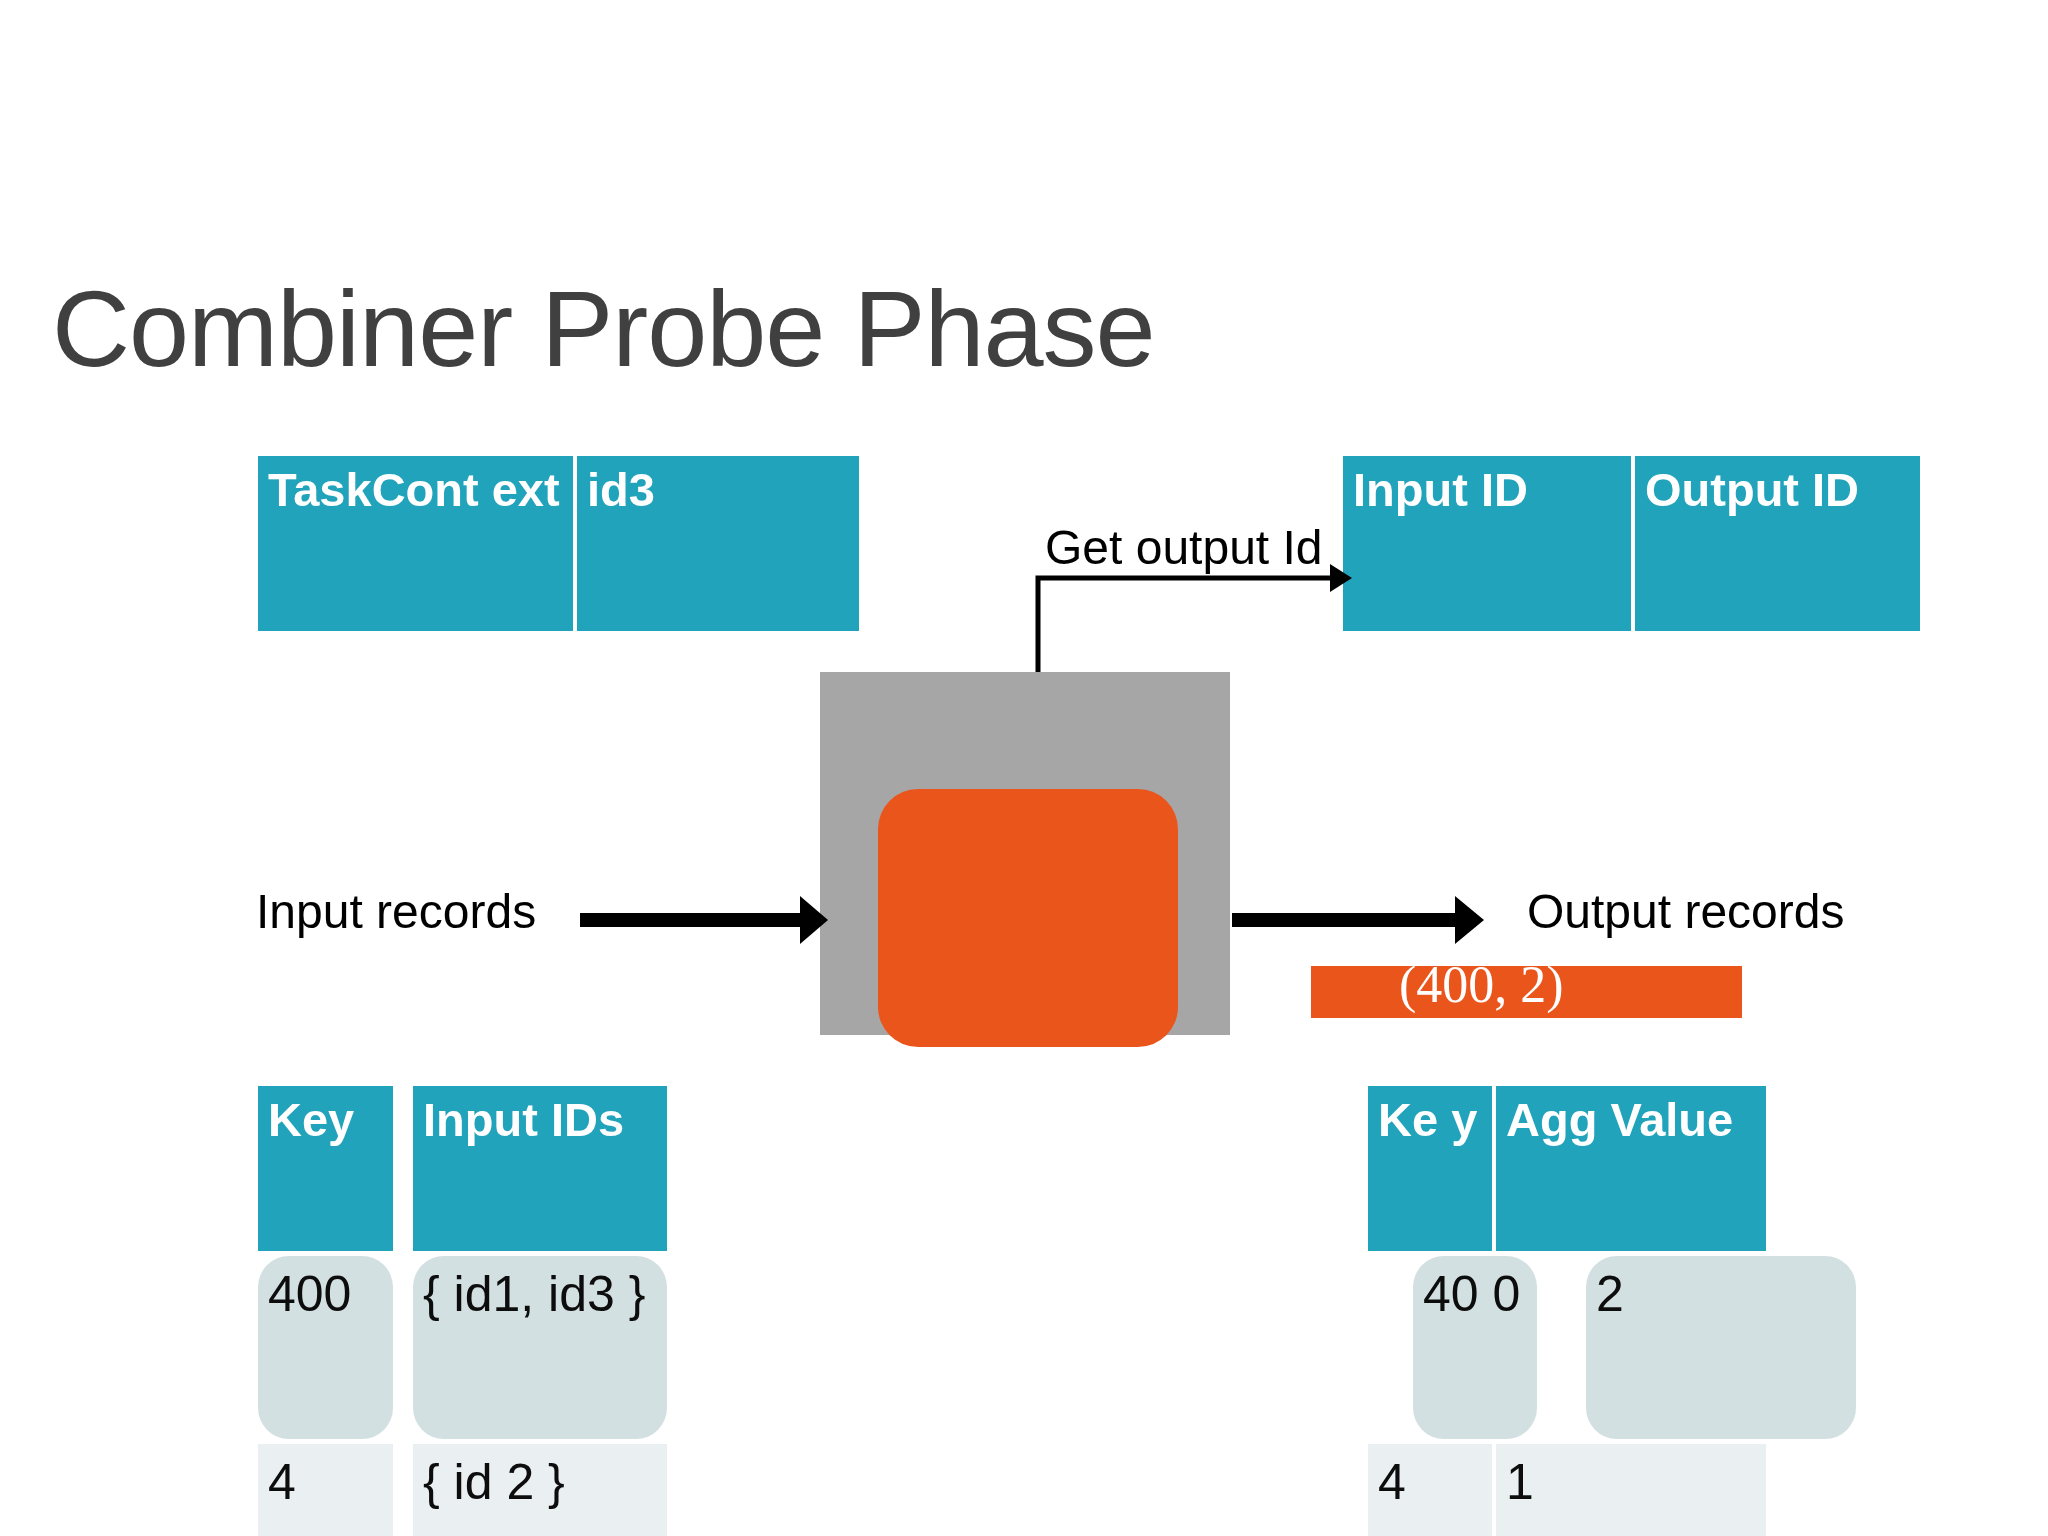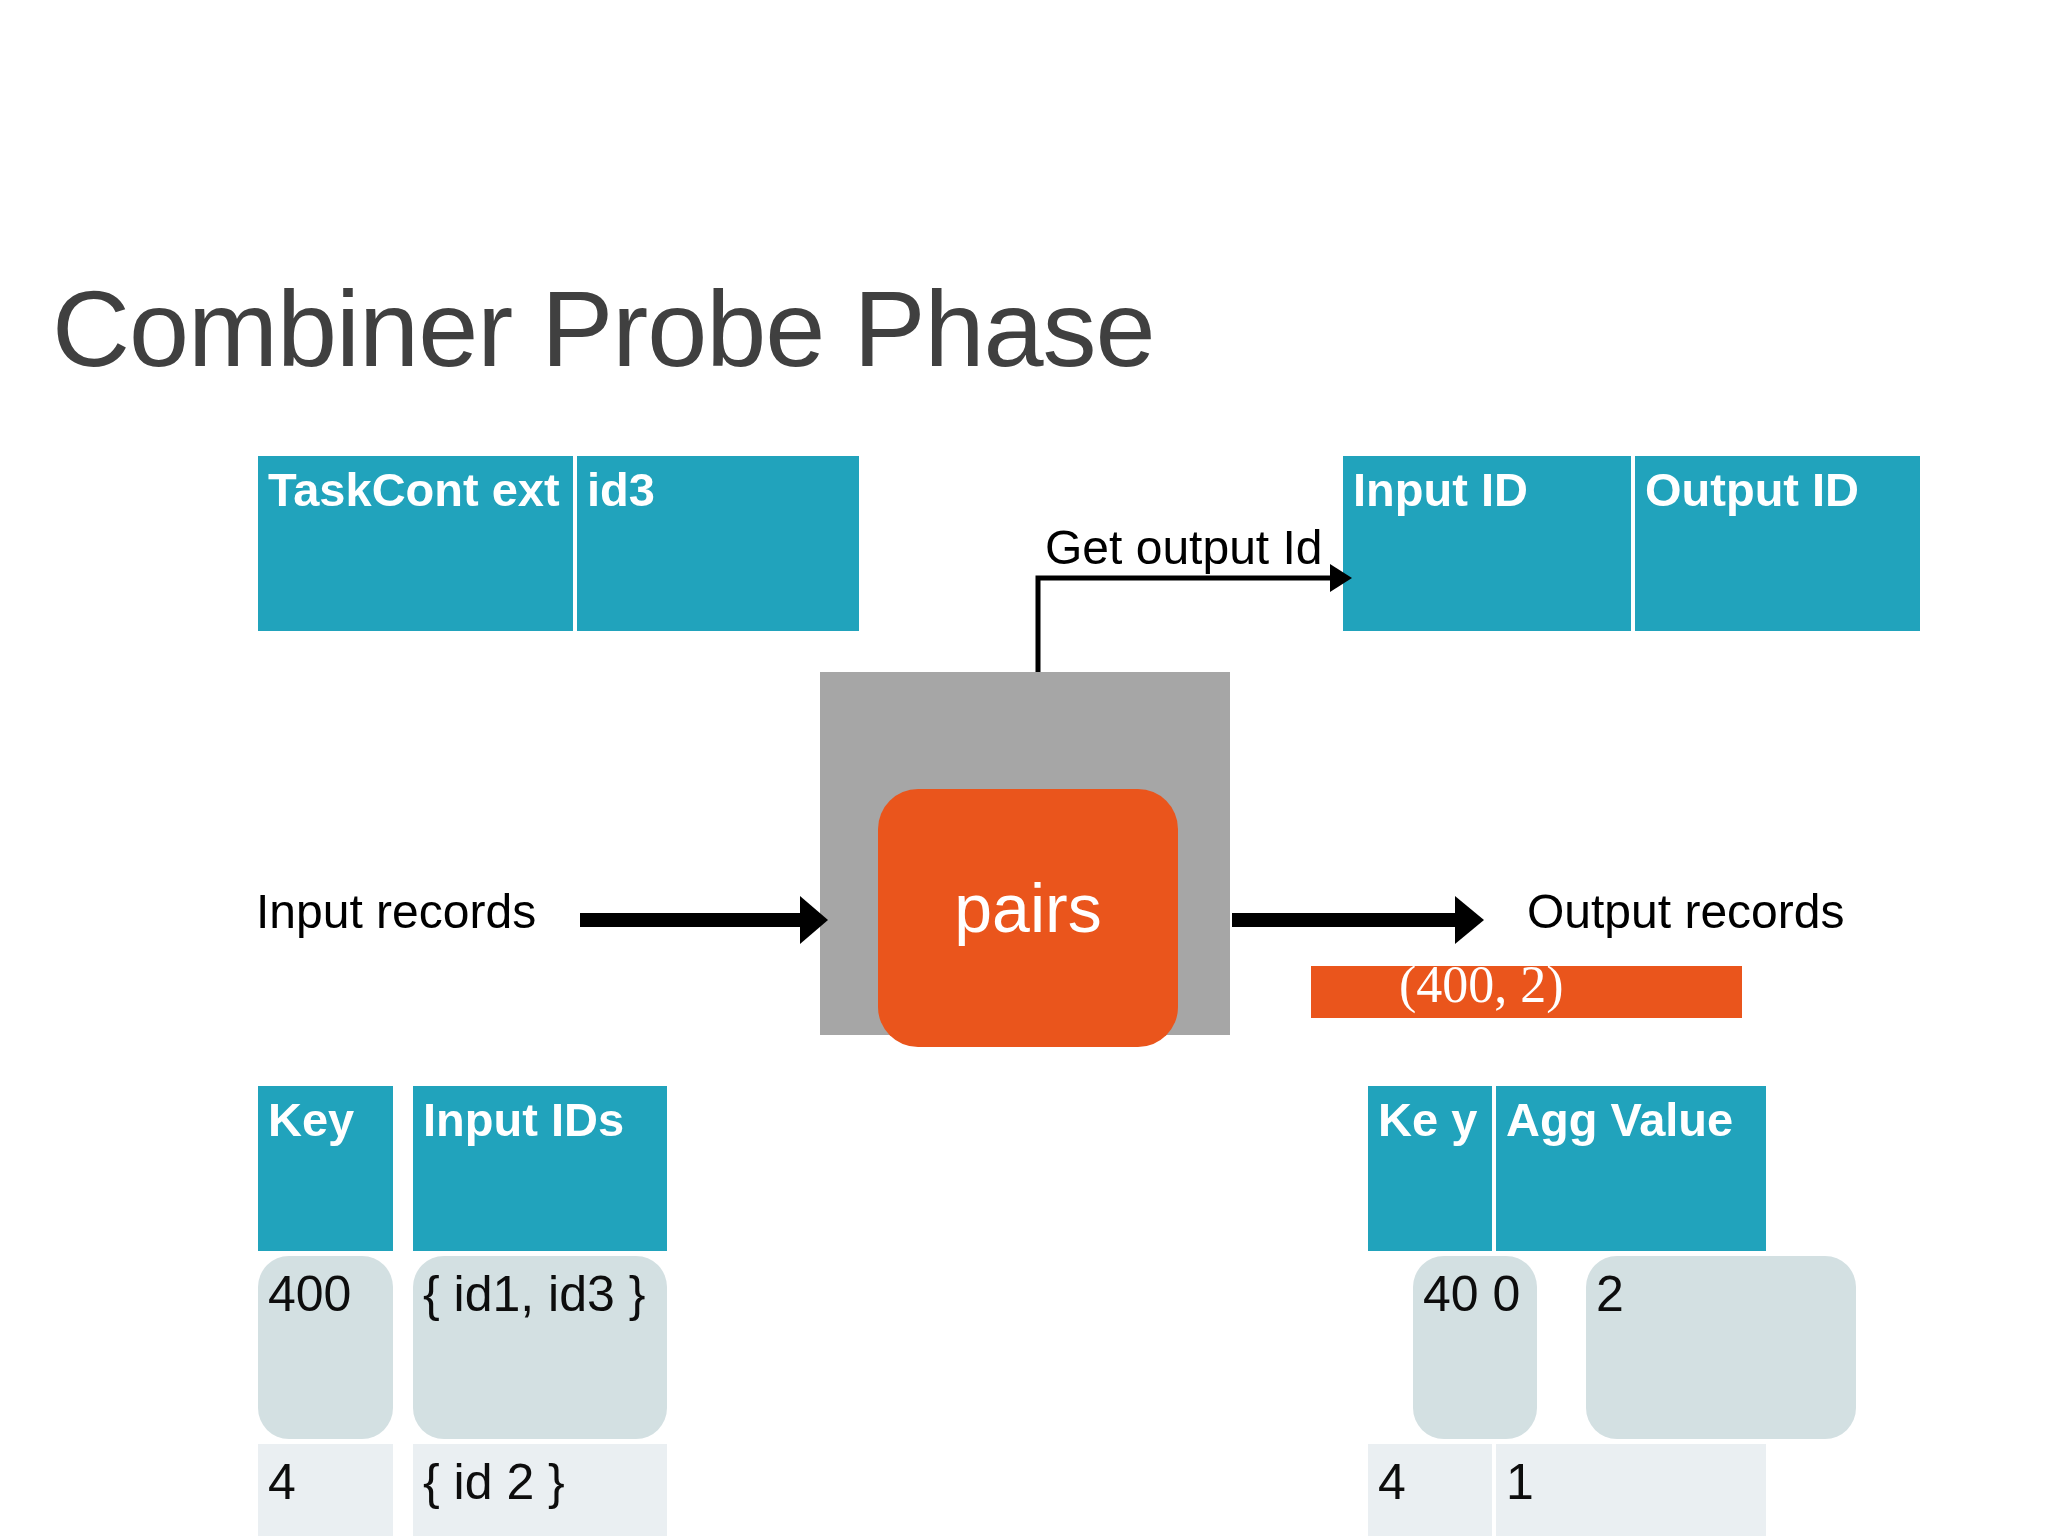--- a/index.html
+++ b/index.html
@@ -194,21 +194,20 @@
   <div class="tbl" id="tbl-io-id">
     <div class="trow">
       <div class="cell head c1">Input ID</div>
       <div class="sep-v"></div>
       <div class="cell head c2">Output ID</div>
     </div>
   </div>
 
   <div id="lineage-box"></div>
   <div id="pairs-box"></div>
-  <div id="pairs-label">pairs</div>
 
   <div class="plain-label" id="lbl-get-output-id">Get output Id</div>
 
   <div class="plain-label" id="lbl-input-records">Input records</div>
 
   <div class="plain-label" id="lbl-output-records">Output records</div>
 
   <div id="output-record-chip"></div>
   <div id="output-record-text">(400, 2)</div>
 

